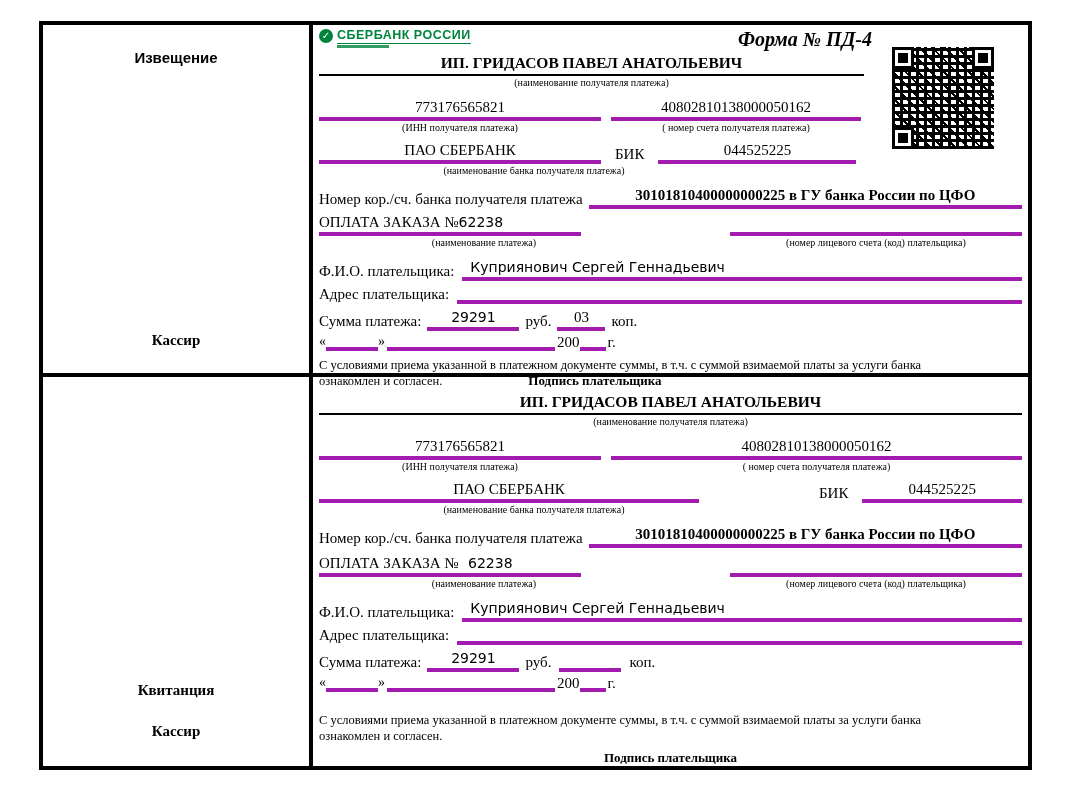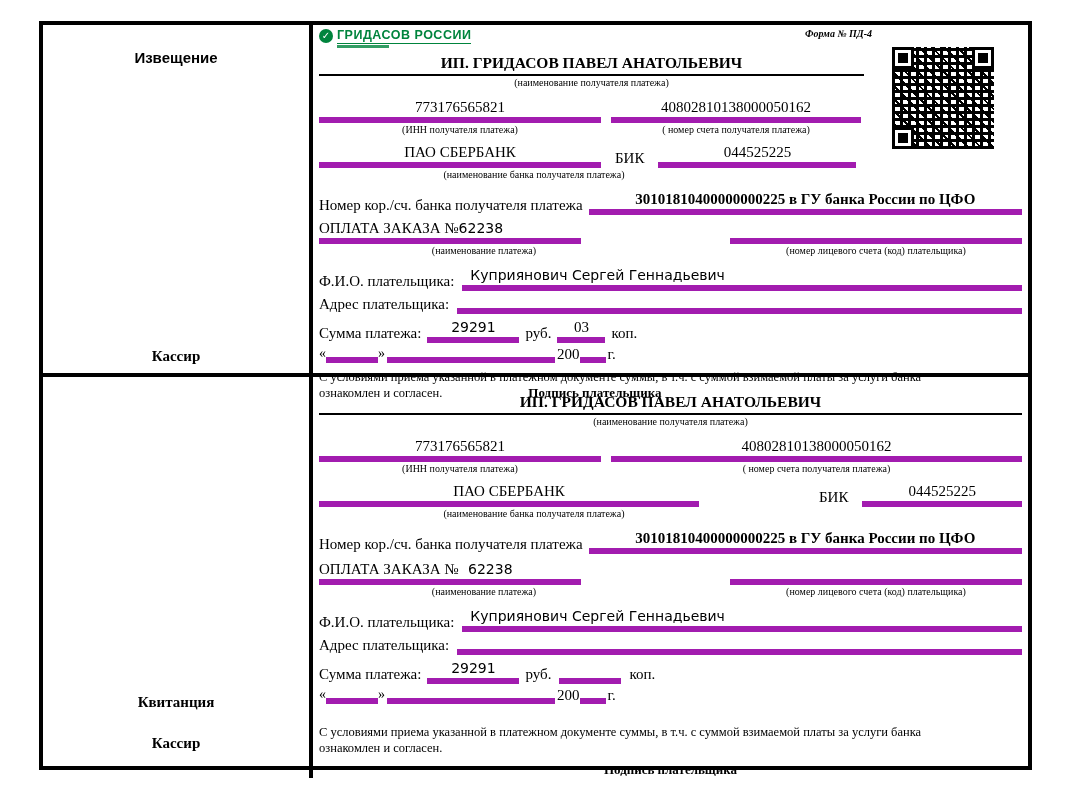--- a/index.html
+++ b/index.html
@@ -6,50 +6,50 @@
   html,body { width:1073px; height:807px; background:#fff; font-family:"Liberation Serif",serif; color:#000; }
   .page { position:relative; width:1073px; height:807px; background:#fff; }
 
   .form-box { position:absolute; left:39px; top:21px; width:993px; height:749px;
               border:4px solid #000; display:flex; flex-direction:column; }
   .section { display:flex; width:100%; }
   .section.top { height:352px; border-bottom:4px solid #000; }
   .section.bottom { flex:1; }
 
   .left-cell { width:270px; border-right:4px solid #000; display:flex; flex-direction:column; align-items:center; }
-  .left-cell.top { justify-content:space-between; padding:24px 0 8px 0; }
+  .left-cell.top { justify-content:space-between; padding:24px 0 24px 0; }
   .left-cell.bottom { justify-content:flex-end; padding-bottom:26px; gap:24px; }
   .stub-title { font-family:"Liberation Sans",sans-serif; font-weight:bold; font-size:15px; }
   .stub-cashier, .stub-receipt { font-weight:bold; font-size:15px; }
 
   .main-cell { flex:1; position:relative; padding:2px 6px 0 6px; font-size:15px; }
 
   
   .hdr-row { display:flex; justify-content:space-between; align-items:flex-start; height:26px; padding-right:150px; margin-top:1px; }
   .logo { display:flex; align-items:flex-start; gap:4px; }
   .logo-icon { width:14px; height:14px; border-radius:50%; background:#00843D; color:#fff;
                font-size:10px; line-height:14px; text-align:center; font-family:"DejaVu Sans",sans-serif; margin-top:1px; }
   .logo-col { display:flex; flex-direction:column; }
   .logo-text { color:#00843D; font-family:"Liberation Sans",sans-serif; font-weight:bold; font-size:12.5px;
                letter-spacing:.5px; border-bottom:1.5px solid #00843D; padding-bottom:1px; }
   .logo-slogan { width:52px; height:3px; background:#00843D; margin-top:1px; opacity:.8; }
-  .form-label { font-weight:bold; font-style:italic; font-size:10px; }
+  .form-label { font-weight:bold; font-style:italic; font-size:20px; }
 
   
   .qr { position:absolute; top:22px; right:34px; width:102px; height:102px; background-color:#fff;
         background-image:
           repeating-linear-gradient(0deg,#000 0 3px,transparent 3px 7px),
           repeating-linear-gradient(90deg,#000 0 3px,transparent 3px 8px),
           repeating-linear-gradient(45deg,#000 0 2px,transparent 2px 9px);
         outline:1px solid #fff; }
   .qr .f { position:absolute; width:22px; height:22px; background:#fff; border:3px solid #000; }
   .qr .f::after { content:""; position:absolute; inset:3px; background:#000; }
   .qr .f.tl { left:0; top:0; } .qr .f.tr { right:0; top:0; } .qr .f.bl { left:0; bottom:0; }
 
-  .u { border-bottom:6px solid #a21caf; }
+  .u { border-bottom:4px solid #a21caf; }
   .row { display:flex; align-items:flex-end; }
   .cap { font-size:10px; text-align:center; line-height:14px; }
   .val { text-align:center; line-height:19px; }
   .hand { font-family:"DejaVu Sans",sans-serif; font-size:14px; }
   .lbl { line-height:19px; white-space:nowrap; }
 
   .title-wrap.top { width:545px; }
   .title-wrap.bottom { width:100%; margin-top:14px; }
   .title { text-align:center; font-weight:bold; font-size:15.5px; line-height:18px; padding-bottom:2px; border-bottom:2px solid #000; } .mt4{margin-top:4px} .mt6{margin-top:6px} .mt8{margin-top:8px}
 
@@ -98,21 +98,21 @@
         <div class="qr">
           <div class="f tl"></div>
           <div class="f tr"></div>
           <div class="f bl"></div>
         </div>
 
         <div class="hdr-row">
           <div class="logo">
             <span class="logo-icon">✓</span>
             <span class="logo-col">
-              <span class="logo-text">ГРИДАСОВ РОССИИ</span>
+              <span class="logo-text">СБЕРБАНК РОССИИ</span>
               <span class="logo-slogan"></span>
             </span>
           </div>
           <div class="form-label">Форма № ПД-4</div>
         </div>
 
         <div class="title-wrap top">
           <div class="title">ИП. ГРИДАСОВ ПАВЕЛ АНАТОЛЬЕВИЧ</div>
           <div class="cap">(наименование получателя платежа)</div>
         </div>

